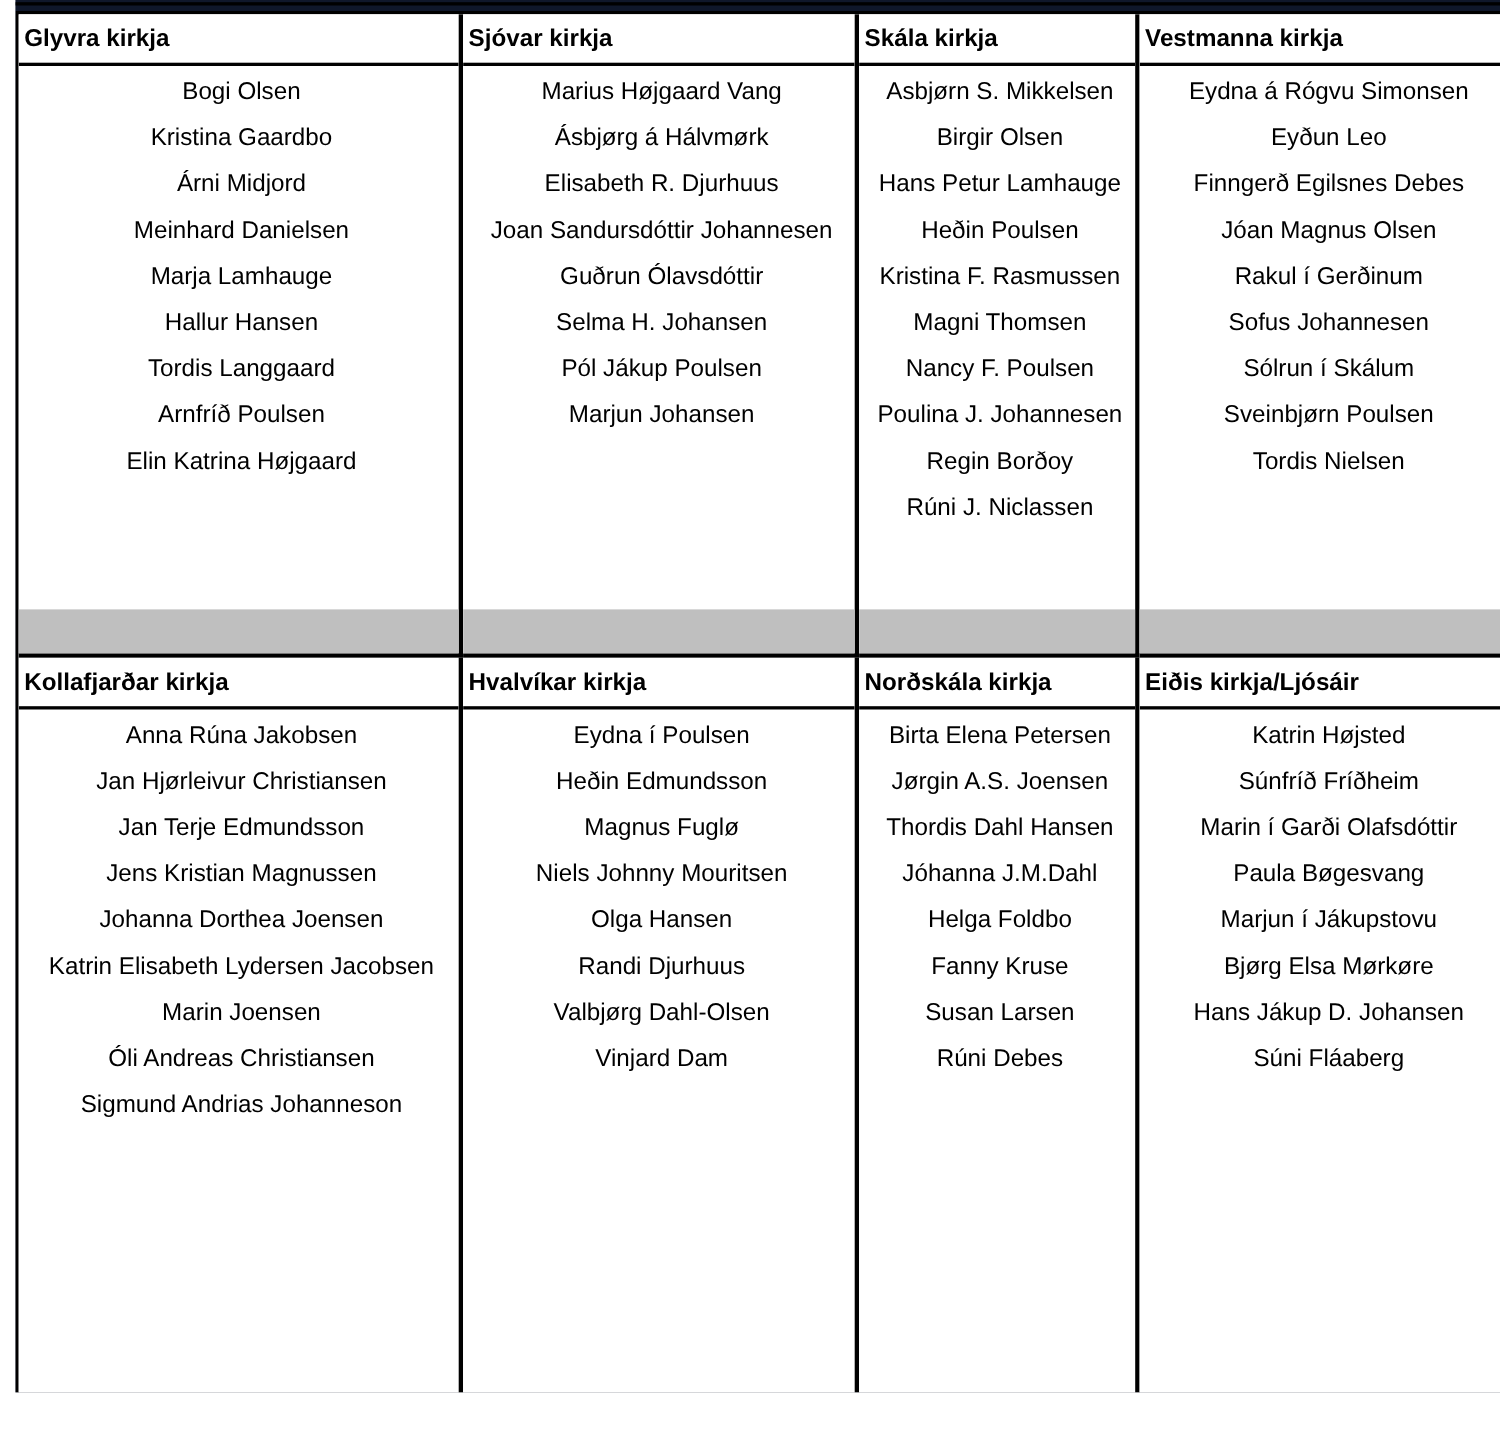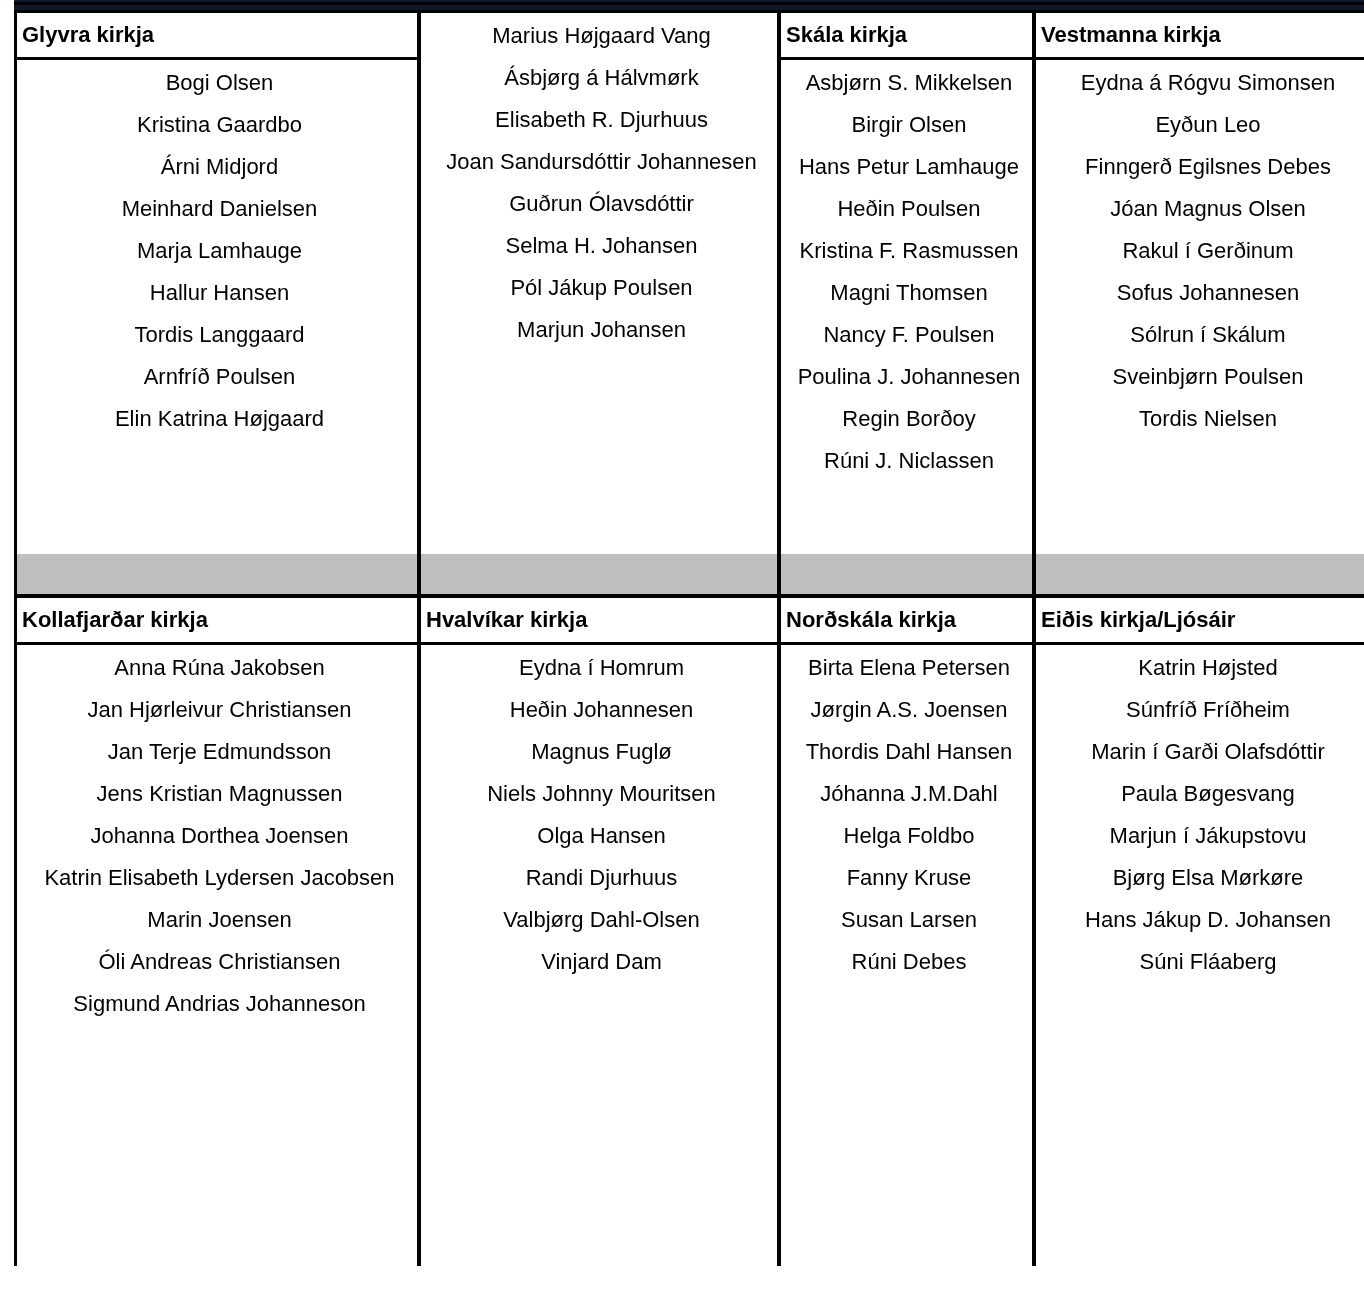--- a/index.html
+++ b/index.html
@@ -94,20 +94,21 @@
           <div class="member-row">Meinhard Danielsen</div>
           <div class="member-row">Marja Lamhauge</div>
           <div class="member-row">Hallur Hansen</div>
           <div class="member-row">Tordis Langgaard</div>
           <div class="member-row">Arnfríð Poulsen</div>
           <div class="member-row">Elin Katrina Højgaard</div>
         </div>
         <div class="gray-band" style="background: rgb(191, 191, 191);"></div>
       </div>
       <div class="cell top-row">
+        <div class="church-header">Sjóvar kirkja</div>
         <div class="member-list">
           <div class="member-row">Marius Højgaard Vang</div>
           <div class="member-row">Ásbjørg á Hálvmørk</div>
           <div class="member-row">Elisabeth R. Djurhuus</div>
           <div class="member-row">Joan Sandursdóttir Johannesen</div>
           <div class="member-row">Guðrun Ólavsdóttir</div>
           <div class="member-row">Selma H. Johansen</div>
           <div class="member-row">Pól Jákup Poulsen</div>
           <div class="member-row">Marjun Johansen</div>
         </div>
@@ -155,22 +156,22 @@
           <div class="member-row">Katrin Elisabeth Lydersen Jacobsen</div>
           <div class="member-row">Marin Joensen</div>
           <div class="member-row">Óli Andreas Christiansen</div>
           <div class="member-row">Sigmund Andrias Johanneson</div>
         </div>
         <div class="gray-band" style="background: rgb(191, 191, 191);"></div>
       </div>
       <div class="cell">
         <div class="church-header">Hvalvíkar kirkja</div>
         <div class="member-list">
-          <div class="member-row">Eydna í Homrum</div>
-          <div class="member-row">Heðin Johannesen</div>
+          <div class="member-row">Eydna í Poulsen</div>
+          <div class="member-row">Heðin Edmundsson</div>
           <div class="member-row">Magnus Fuglø</div>
           <div class="member-row">Niels Johnny Mouritsen</div>
           <div class="member-row">Olga Hansen</div>
           <div class="member-row">Randi Djurhuus</div>
           <div class="member-row">Valbjørg Dahl-Olsen</div>
           <div class="member-row">Vinjard Dam</div>
         </div>
         <div class="gray-band" style="background: rgb(191, 191, 191);"></div>
       </div>
       <div class="cell">

